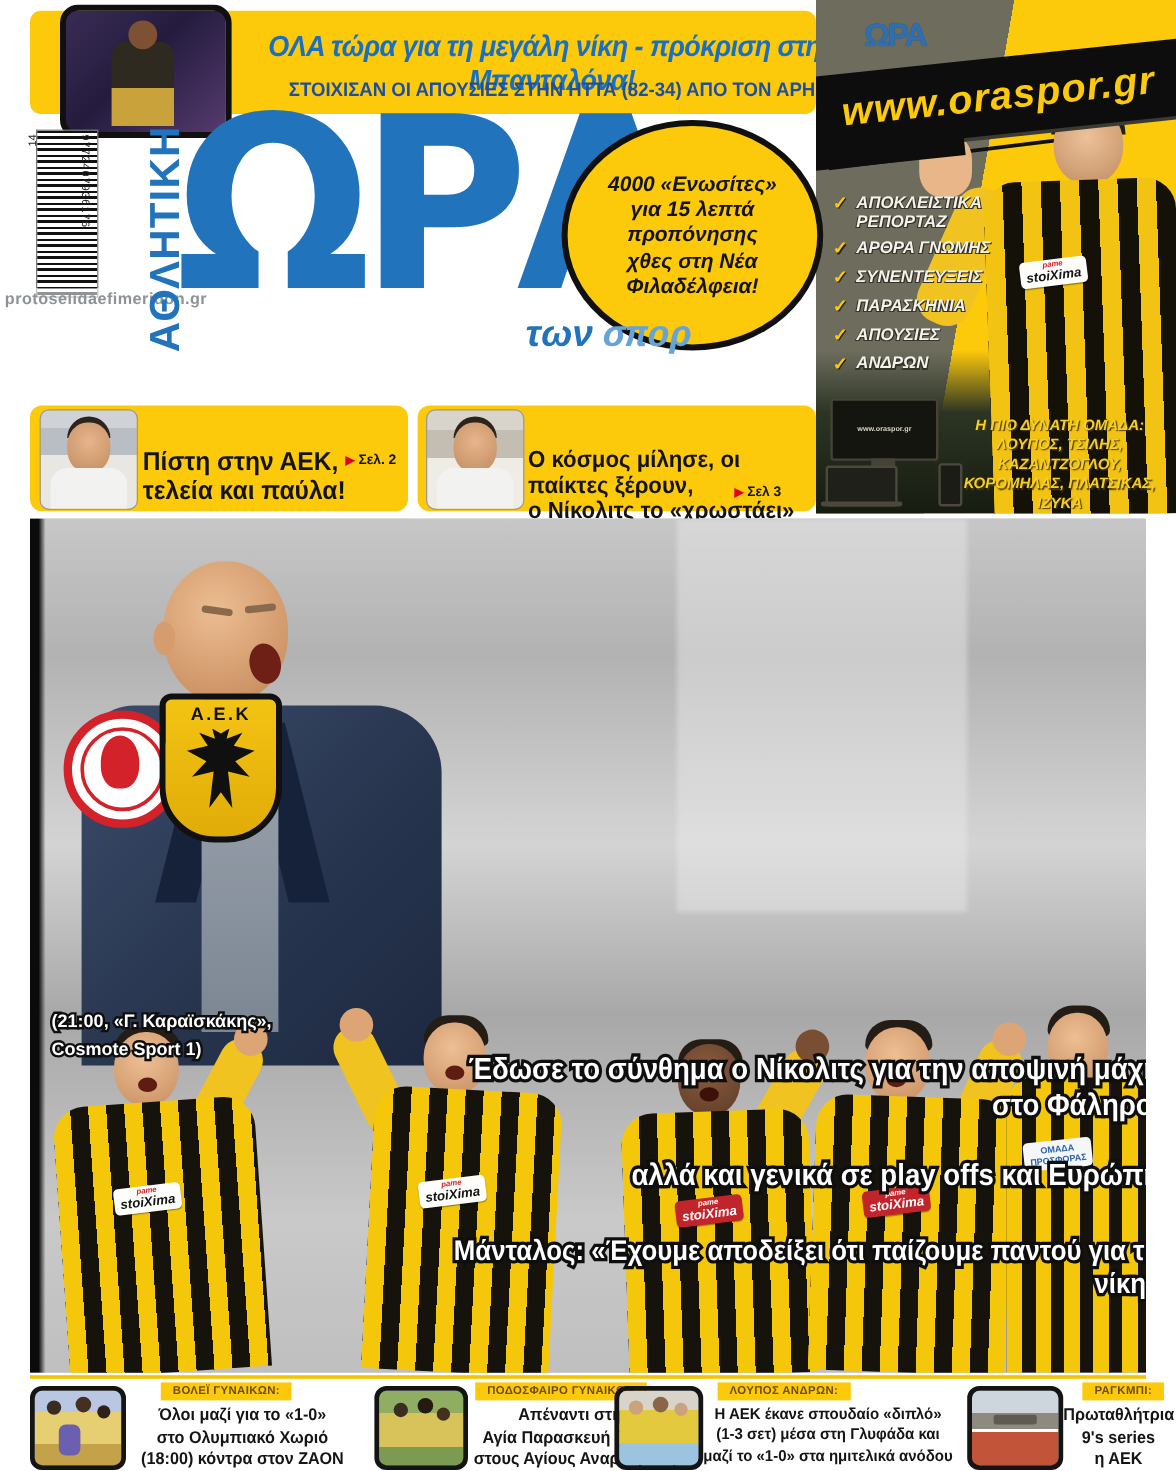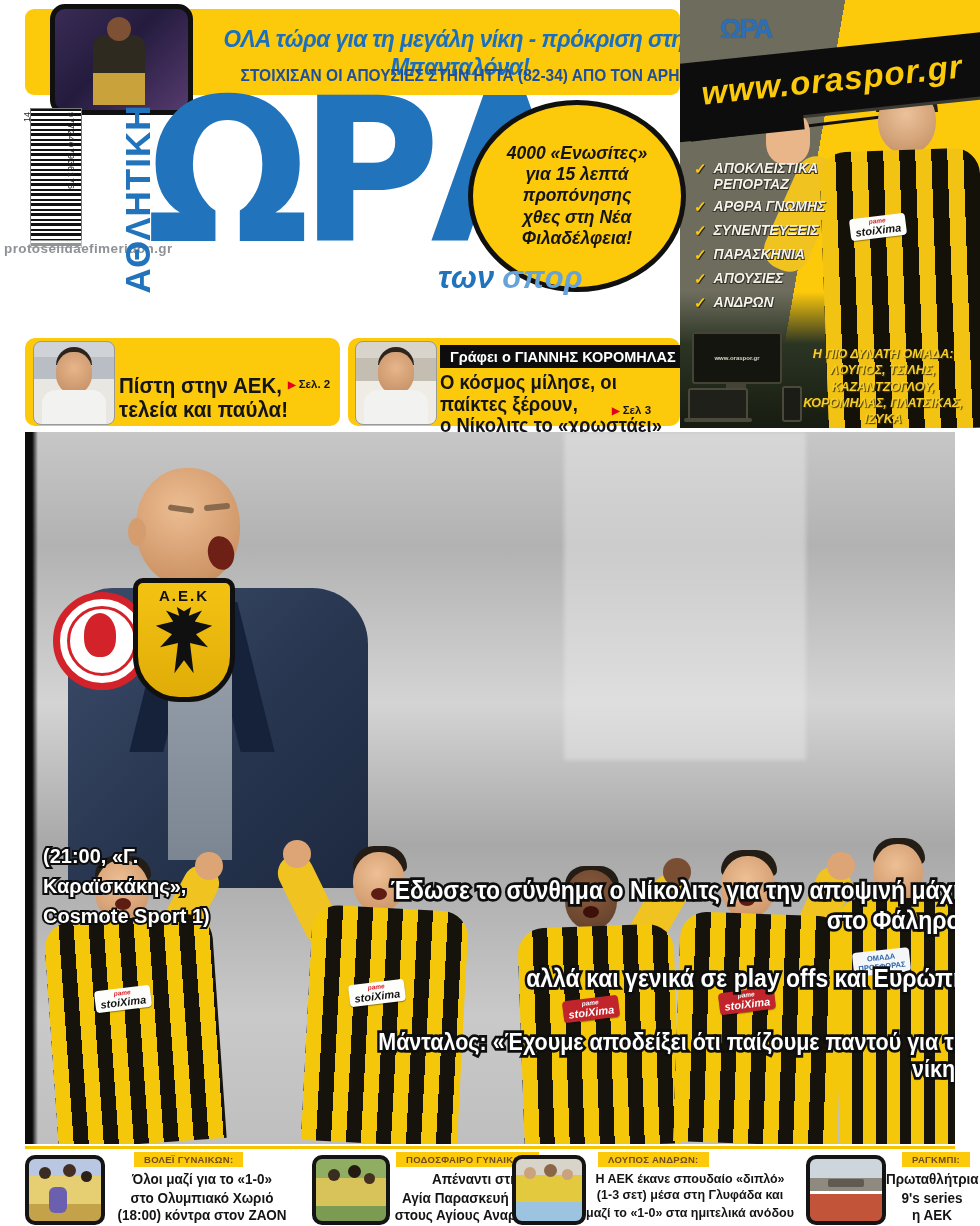--- a/index.html
+++ b/index.html
@@ -33,21 +33,21 @@
   
   .mast-vert{left:42px;top:103px;width:192px;height:192px;display:flex;align-items:center;justify-content:center;
     transform:rotate(-90deg);color:#2173bb;font-weight:800;font-size:35px;letter-spacing:1px;}
   .mast-main{left:146px;top:72px;font-family:"DejaVu Sans","Liberation Sans",sans-serif;
     font-size:196px;font-weight:800;color:#2173bb;letter-spacing:-10px;line-height:1;
     transform:scale(.98,1.02);transform-origin:top left;z-index:1;}
   .bubble{left:468px;top:100px;width:208px;height:182px;border-radius:50%;background:#fcc90b;
     border:5px solid #101010;z-index:2;display:flex;align-items:center;justify-content:center;text-align:center;}
   .bubble-text{font-size:17.5px;font-weight:800;font-style:italic;color:#141414;line-height:1.22;}
   .sub-ton{left:438px;top:260px;z-index:3;font-size:31px;font-weight:800;font-style:italic;color:#2173bb;}
-  .sub-spor{color:#66a3d8;margin-left:8px;}
+  .sub-spor{color:#66a3d8;margin-left:8px;font-family:Liberation Mono, monospace;}
   .datebar{left:80px;top:302px;width:600px;height:27px;background:#0d0d0d;display:flex;align-items:center;
     justify-content:center;color:#fcc90b;font-weight:800;font-size:14.5px;letter-spacing:.3px;}
   
   .colbox{background:#fcc90b;border-radius:10px;}
   .colbox1{left:25px;top:338px;width:315px;height:88px;}
   .colbox2{left:348px;top:338px;width:332px;height:88px;}
   .col-photo{border-radius:8px;overflow:hidden;border:1px solid #999;}
   .cp1{left:33px;top:341px;width:80px;height:82px;background:linear-gradient(180deg,#cfd3d8 0 18%,#b9bec4 18% 45%,#e9e7e2 45%);}
   .cp2{left:355px;top:341px;width:80px;height:82px;background:linear-gradient(180deg,#d8d4cc 0 20%,#c4bdb2 20% 48%,#efece6 48%);}
   .col-face{position:absolute;left:22px;top:10px;width:36px;height:42px;border-radius:46%;
@@ -127,21 +127,21 @@
     font-size:21.5px;transform:scaleY(1.1);transform-origin:top right;z-index:6;--sw:5px;}
   
   .oly{left:28px;top:160px;width:84px;height:84px;border-radius:50%;background:#fff;border:7px solid #d3222a;z-index:5;}
   .oly-in{position:absolute;inset:7px;border-radius:50%;border:3px solid #d3222a;}
   .oly-fig{position:absolute;left:24px;top:14px;width:32px;height:44px;border-radius:50% 50% 42% 42%;background:#d3222a;}
   .aek{left:108px;top:146px;width:92px;height:114px;background:linear-gradient(180deg,#f3c313,#e0ac08);
     border:5px solid #101010;border-radius:10px 10px 46px 46px;z-index:6;text-align:center;}
   .aek-label{font-size:15px;font-weight:800;color:#101010;margin-top:4px;letter-spacing:2px;}
   .aek-eagle{position:absolute;left:16px;top:24px;width:60px;height:72px;background:#101010;
     clip-path:polygon(50% 6%,62% 0,58% 12%,80% 5%,68% 20%,97% 26%,70% 38%,90% 56%,60% 50%,66% 92%,50% 74%,34% 92%,40% 50%,10% 56%,30% 38%,3% 26%,32% 20%,20% 5%,42% 12%,38% 0);}
-  .matchinfo{left:18px;top:278px;width:210px;color:#fff;font-weight:800;font-size:20px;line-height:1.5;
+  .matchinfo{left:18px;top:278px;width:210px;color:#fff;font-weight:800;font-size:15px;line-height:1.5;
     z-index:6;--sw:4px;}
   
   .player{position:absolute;}
   .p-torso{position:absolute;border-radius:26px 26px 0 0;
     background:repeating-linear-gradient(90deg,#f4c70a 0 15px,#16130d 15px 30px);}
   .p-head{position:absolute;border-radius:48%;background:radial-gradient(circle at 46% 36%,#eebf95,#c68d5f);}
   .p-head.dark{background:radial-gradient(circle at 46% 36%,#8a5c3e,#5d3b27);}
   .p-hair{position:absolute;border-radius:24px 24px 6px 6px;background:#241d15;}
   .p-mouth{position:absolute;width:16px;height:12px;border-radius:50%;background:#5e1d13;}
   .p-sleeve{position:absolute;width:36px;height:96px;border-radius:18px;background:#f0c321;}
@@ -208,21 +208,20 @@
     <span class="pr-arrow">▶</span>
     <span>Σελ. 2</span>
   </div>
 
   <div class="abs colbox colbox2"></div>
   <div class="abs col-photo cp2">
     <div class="col-hair"></div>
     <div class="col-face"></div>
     <div class="col-shirt"></div>
   </div>
-  <div class="abs col-kicker ck2">Γράφει ο ΓΙΑΝΝΗΣ ΚΟΡΟΜΗΛΑΣ</div>
   <div class="abs col-title ct2 ml">Ο κόσμος μίλησε, οι παίκτες ξέρουν,
 ο Νίκολιτς το «χρωστάει»</div>
   <div class="abs pageref pr2">
     <span class="pr-arrow">▶</span>
     <span>Σελ 3</span>
   </div>
 
   <div class="abs sidebar">
     <div class="abs sb-dark"></div>
     <div class="abs sb-logo">ΩΡΑ</div>

